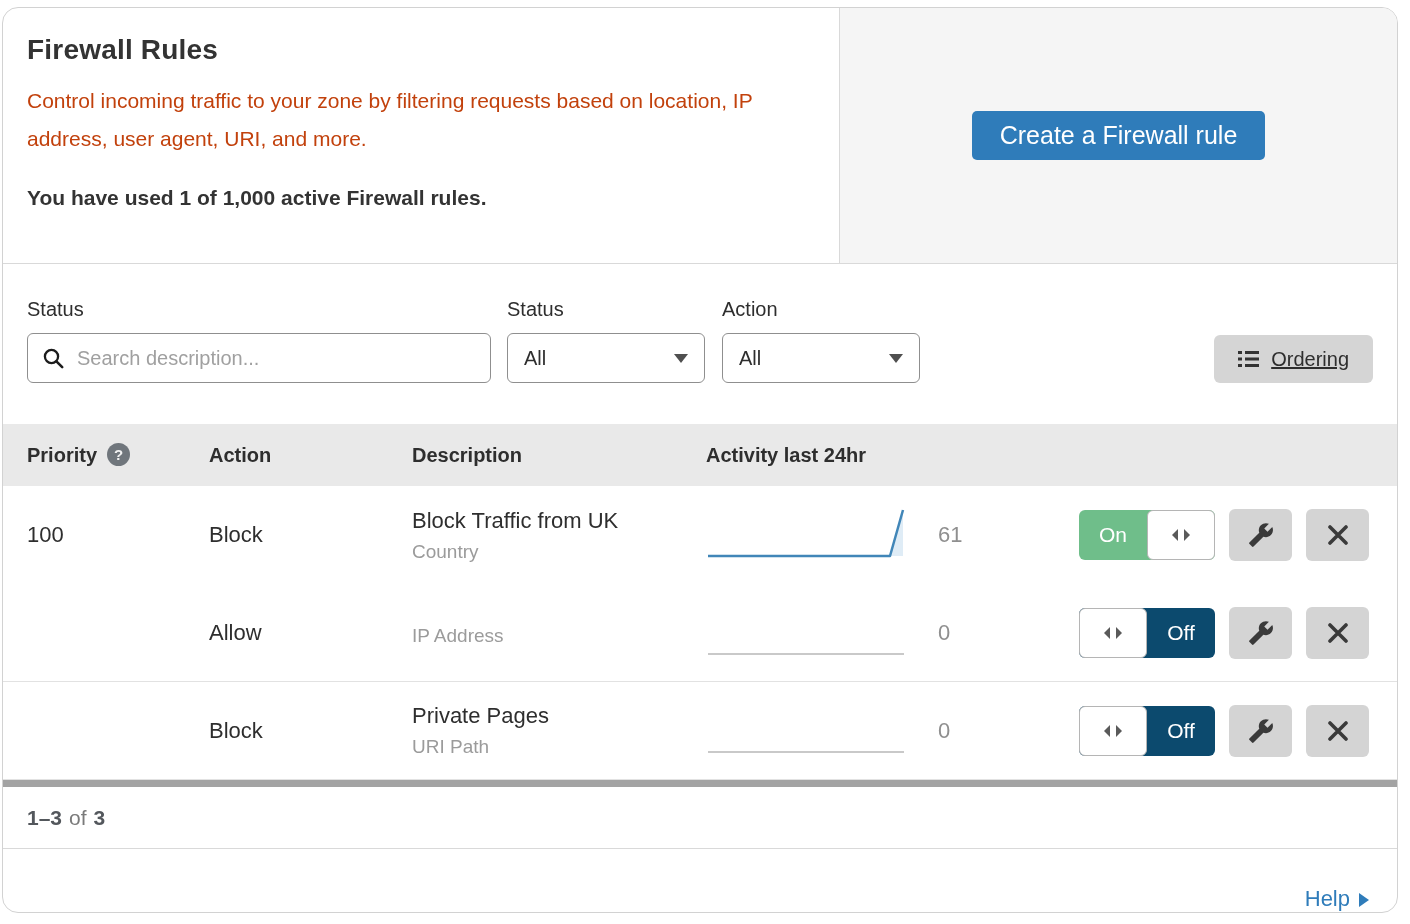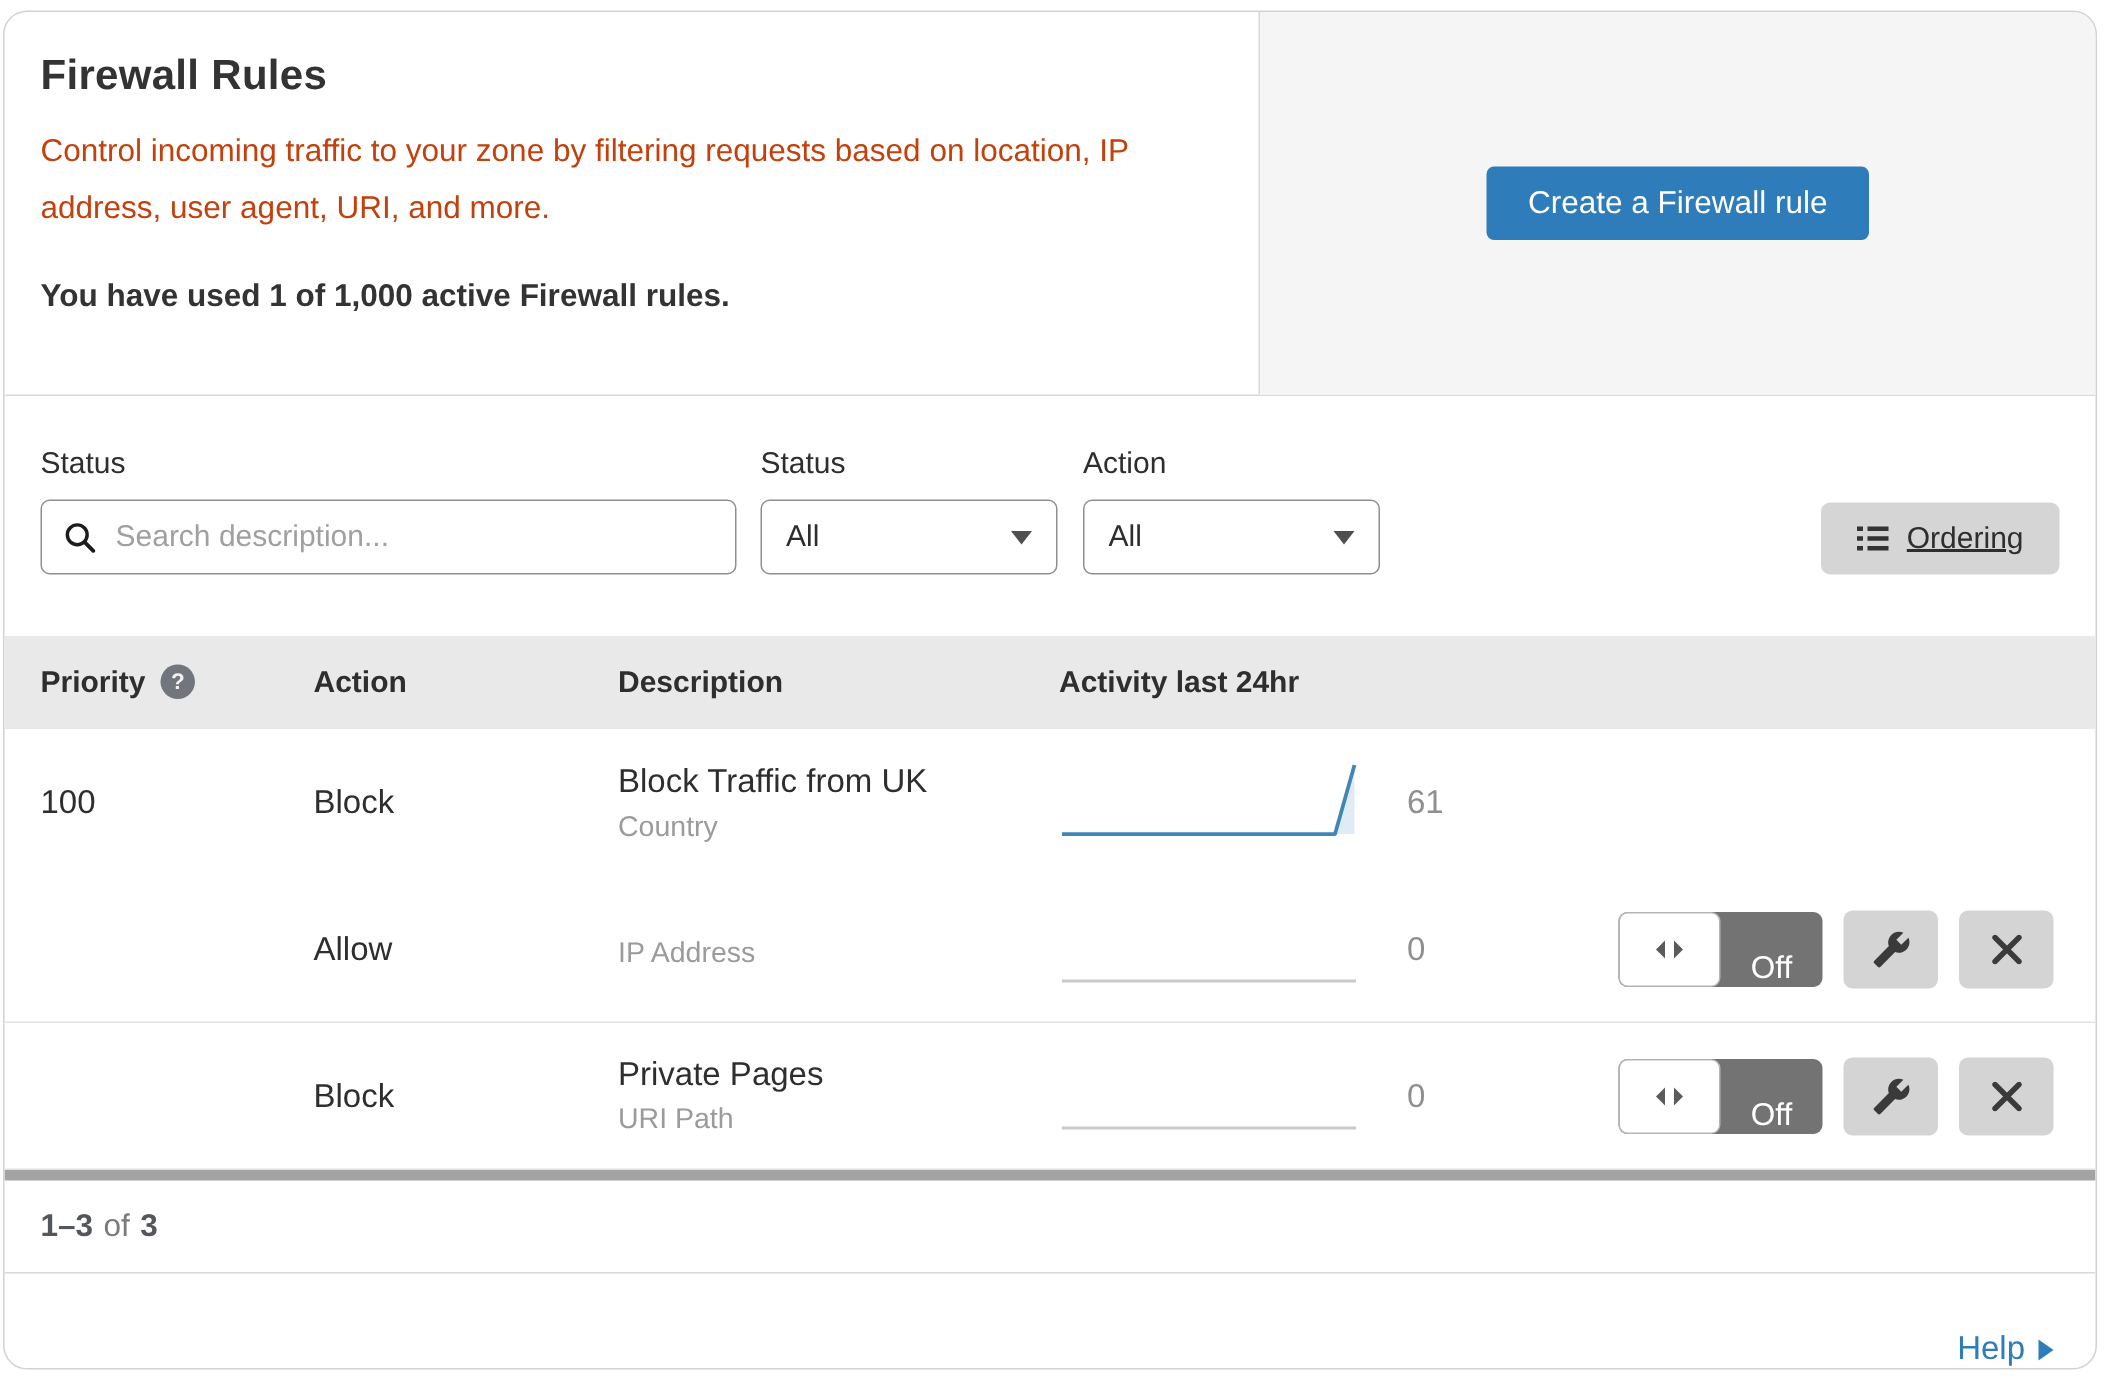--- a/index.html
+++ b/index.html
@@ -17,21 +17,21 @@
   .header-left { width: 836px; padding: 26px 40px 0 24px; }
   .page-title { font-size: 28px; font-weight: bold; color: #333; letter-spacing: .2px; }
   .page-desc { margin-top: 16px; font-size: 21px; line-height: 38px; color: #c2410c; max-width: 780px; }
   .usage-note { margin-top: 28px; font-size: 21px; font-weight: bold; color: #333; }
   .header-right {
     flex: 1; background: #f5f5f5; border-left: 1px solid #d9d9d9;
     display: flex; align-items: center; justify-content: center;
   }
   .create-btn {
     background: #2f7cba; color: #fff; border: none; border-radius: 5px;
-    font-family: inherit; font-size: 21px; padding: 4px 28px; height: 49px; cursor: pointer;
+    font-family: inherit; font-size: 25px; padding: 4px 28px; height: 49px; cursor: pointer;
   }
 
   
   .filters { height: 160px; padding: 0 24px; display: flex; align-items: flex-end; flex: none; }
   .filters { padding-bottom: 41px; }
   .filter-col { display: block; }
   .filter-label { display: block; font-size: 20px; color: #2e2e2e; margin-bottom: 12px; }
   .search-wrap {
     width: 464px; height: 50px; border: 1.5px solid #8f8f8f; border-radius: 6px;
     display: flex; align-items: center; padding: 0 14px; background: #fff;
@@ -79,21 +79,21 @@
   }
   .trow:nth-of-type(4) { border-bottom: none; }
   .desc-title { font-size: 22px; color: #2e2e2e; }
   .desc-sub { font-size: 19px; color: #9b9b9b; margin-top: 7px; }
   .spark { width: 200px; height: 64px; flex: none; }
   .act-count { margin-left: 32px; font-size: 22px; color: #8f8f8f; }
 
   .col-controls { width: 318px; flex: none; display: flex; align-items: center; padding-right: 28px; }
   .toggle { width: 136px; height: 50px; border-radius: 6px; display: flex; flex: none; }
   .toggle--on { background: #6fbe8a; }
-  .toggle--off { background: #737373; align-items: flex-end; }
+  .toggle--off { background: #0c4a6e; }
   .toggle-label { flex: 1; display: flex; align-items: center; justify-content: center;
     color: #fff; font-size: 21px; }
   .toggle-knob {
     width: 68px; height: 50px; background: #fff; border: 1px solid #b5b5b5; border-radius: 6px;
     display: flex; align-items: center; justify-content: center; cursor: pointer; flex: none;
   }
   .icon-btn {
     width: 63px; height: 52px; background: #d4d4d4; border: none; border-radius: 6px;
     display: flex; align-items: center; justify-content: center; cursor: pointer; flex: none;
   }
@@ -187,20 +187,41 @@
       <div class="desc-title">Block Traffic from UK</div>
       <div class="desc-sub">Country</div>
     </div>
     <div class="col-activity">
       <svg class="spark" viewBox="0 0 200 64">
         <polygon points="184,53 197,7 197,53" fill="#dfecf6"></polygon>
         <polyline points="2,53 184,53 197,7" fill="none" stroke="#4186b8" stroke-width="2.5" stroke-linejoin="round"></polyline>
       </svg>
       <span class="act-count">61</span>
     </div>
+    <div class="col-controls">
+      <div class="toggle toggle--on">
+        <span class="toggle-label">On</span>
+        <span class="toggle-knob">
+          <svg width="22" height="14" viewBox="0 0 22 14">
+            <path d="M8 1 L2 7 L8 13 Z" fill="#5a5a5a"></path>
+              <path d="M14 1 L20 7 L14 13 Z" fill="#5a5a5a"></path>
+          </svg>
+        </span>
+      </div>
+      <button class="icon-btn">
+        <svg class="wrench-flip" width="26" height="26" viewBox="0 0 24 24">
+          <path d="M22.7 19l-9.1-9.1c.9-2.3.4-5-1.5-6.9-2-2-5-2.4-7.4-1.3L9 6 6 9 1.6 4.7C.4 7.1.9 10.1 2.9 12.1c1.9 1.9 4.6 2.4 6.9 1.5l9.1 9.1c.4.4 1 .4 1.4 0l2.3-2.3c.5-.4.5-1.1.1-1.4z" fill="#3a3a3a"></path>
+        </svg>
+      </button>
+      <button class="icon-btn">
+        <svg width="20" height="20" viewBox="0 0 20 20">
+          <path d="M2 2 L18 18 M18 2 L2 18" stroke="#3a3a3a" stroke-width="3.6" stroke-linecap="round"></path>
+        </svg>
+      </button>
+    </div>
   </div>
 
   <div class="trow">
     <div class="col-priority"></div>
     <div class="col-action">Allow</div>
     <div class="col-desc">
       <div class="desc-sub">IP Address</div>
     </div>
     <div class="col-activity">
       <svg class="spark" viewBox="0 0 200 64">

